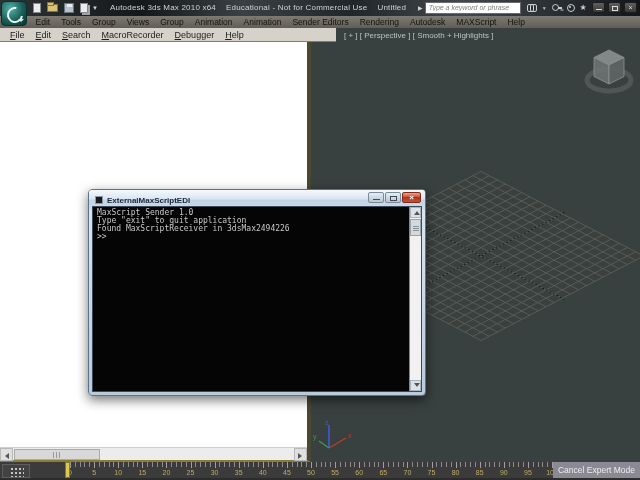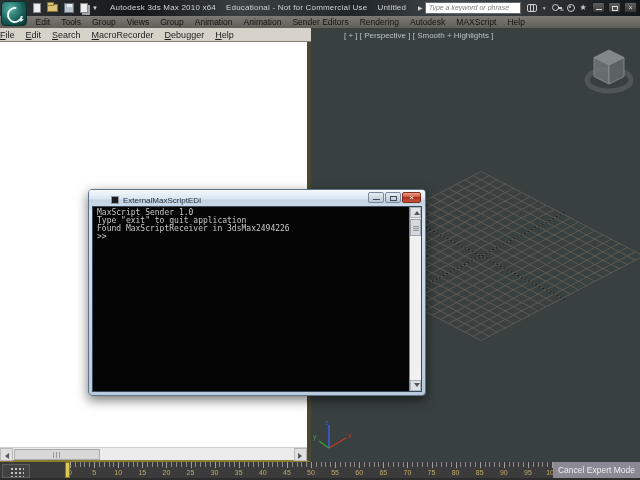--- a/index.html
+++ b/index.html
@@ -50,23 +50,23 @@
   .winbtn .bar { position:absolute; left:3px; bottom:2px; width:6px; height:1.5px; background:#ddd; }
   .winbtn .box { position:absolute; left:3px; top:3px; width:6px; height:4.5px; border:1px solid #ddd; }
 
   
   .main-menubar { position:absolute; left:0; top:16px; width:640px; height:12px;
     background:linear-gradient(#7d7a73,#615e58); z-index:20;
     display:flex; align-items:center; padding-left:30px; }
   .main-menubar .mitem { font-size:8.5px; color:#15130f; padding:0 5.5px; white-space:nowrap; }
 
   
-  .editor-menubar { position:absolute; left:0; top:28px; width:311px; height:14px;
+  .editor-menubar { position:absolute; left:0; top:28px; width:336px; height:14px;
     background:#d6d2c9; border-bottom:1px solid #7f7d76; z-index:15;
-    display:flex; align-items:center; padding-left:0; }
+    display:flex; align-items:center; padding-left:10px; }
   .editor-menubar .emitem { font-size:9px; color:#1d1d1d; padding:0 7px 0 0; margin-right:4px; }
   .editor-menubar .emitem::first-letter { text-decoration:underline; }
   .editor-area { position:absolute; left:0; top:42px; width:311px; height:420px; background:#fff;
     border-right:4px solid #4a4733; border-bottom:2px solid #8a7e33; z-index:10; }
   .hscrollbar { position:absolute; left:0; bottom:0; height:13px; width:100%; background:#ececec; border-top:1px solid #cfcfcf; }
   .hs-arrow { position:absolute; top:0; width:13px; height:13px; background:#e0e0e0; border:1px solid #b8b8b8; }
   .hs-arrow.left { left:0; } .hs-arrow.right { right:0; }
   .hs-arrow::before { content:""; position:absolute; top:4px; }
   .hs-arrow.left::before { left:4px; border-top:3px solid transparent; border-bottom:3px solid transparent; border-right:4px solid #555; }
   .hs-arrow.right::before { right:4px; border-top:3px solid transparent; border-bottom:3px solid transparent; border-left:4px solid #555; }
@@ -78,22 +78,22 @@
   .viewport { position:absolute; left:311px; top:28px; width:329px; height:434px; background:#384040; z-index:5; overflow:hidden; }
   .vp-label { position:absolute; left:6px; top:3px; font-size:8px; color:#bcc2c2; white-space:nowrap;margin-left:27px; }
   .vp-grid { position:absolute; left:0; top:0; pointer-events:none; }
   .viewcube { position:absolute; right:2px; top:12px; pointer-events:auto; }
   .axis-tripod { position:absolute; left:2px; top:390px; pointer-events:none; }
 
   
   .console { position:absolute; left:88px; top:189px; width:338px; height:207px; z-index:25;
     background:linear-gradient(#dce8f3,#b9cadc); border:1px solid #5f7388; border-radius:4px;
     box-shadow:0 4px 12px rgba(0,0,0,.55); }
-  .c-titlebar { position:relative; height:20px; display:flex; align-items:center; padding-left:22px;
-    background:linear-gradient(#f5f9fc,#d9e5f1 45%,#c2d3e4 50%,#cddcea); border-radius:3px 3px 0 0; }
+  .c-titlebar { position:relative; height:20px; display:flex; align-items:center; padding-left:6px;
+    background:linear-gradient(#f5f9fc,#d9e5f1 45%,#c2d3e4 50%,#cddcea); border-radius:3px 3px 0 0;font-weight:bold; }
   .c-icon { width:8px; height:8px; background:#1a1a1a; border:1px solid #8899aa; margin-right:4px; }
   .c-title { font-size:8px; color:#1c2838; white-space:nowrap; }
   .c-btns { position:absolute; right:4px; top:2px; display:flex; gap:1px; }
   .c-btn { width:16px; height:11px; border:1px solid #7a8a9a; border-radius:2px;
     background:linear-gradient(#e6edf4,#b9c6d2); position:relative; text-align:center; }
   .c-btn .bar { position:absolute; left:4px; bottom:2px; width:7px; height:1.5px; background:#404a55; }
   .c-btn .box { position:absolute; left:4px; top:2.5px; width:7px; height:5px; border:1px solid #404a55; }
   .c-btn.close { width:19px; background:linear-gradient(#e9a18d,#cc5038 45%,#aa3520 50%,#c4533a);
     border-color:#7e2b1a; color:#fff; font-size:8px; line-height:10px; }
   .c-body { position:absolute; left:3px; right:3px; top:16px; bottom:3px; background:#050505; border:1px solid #3a4a5a; }

